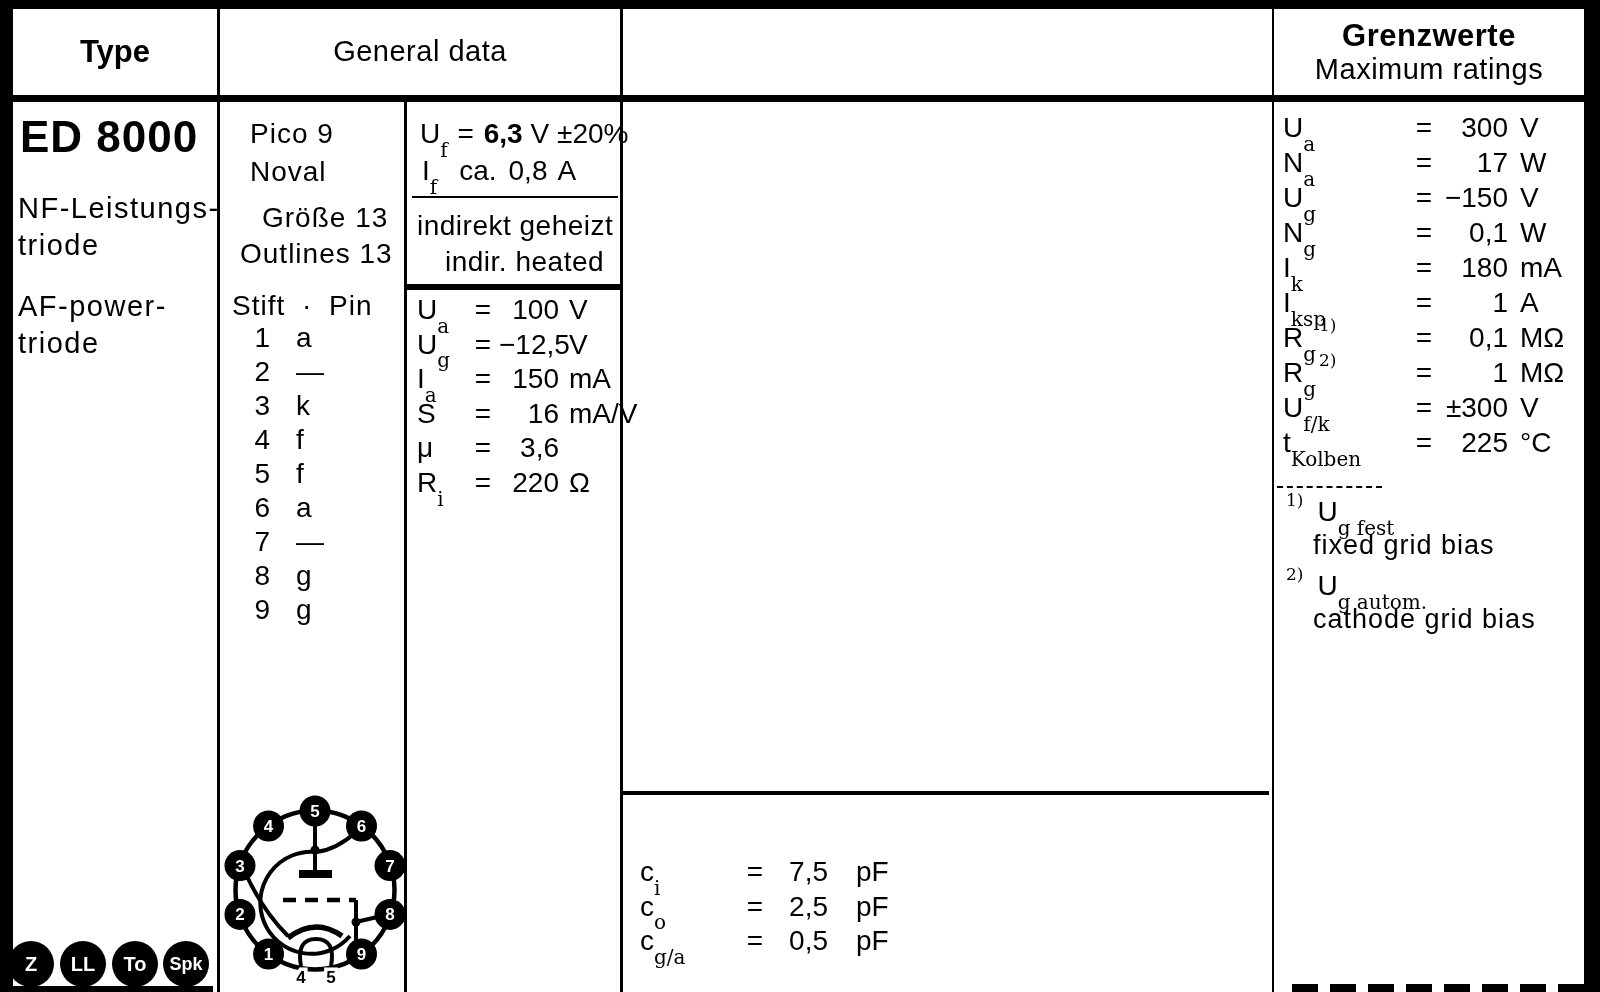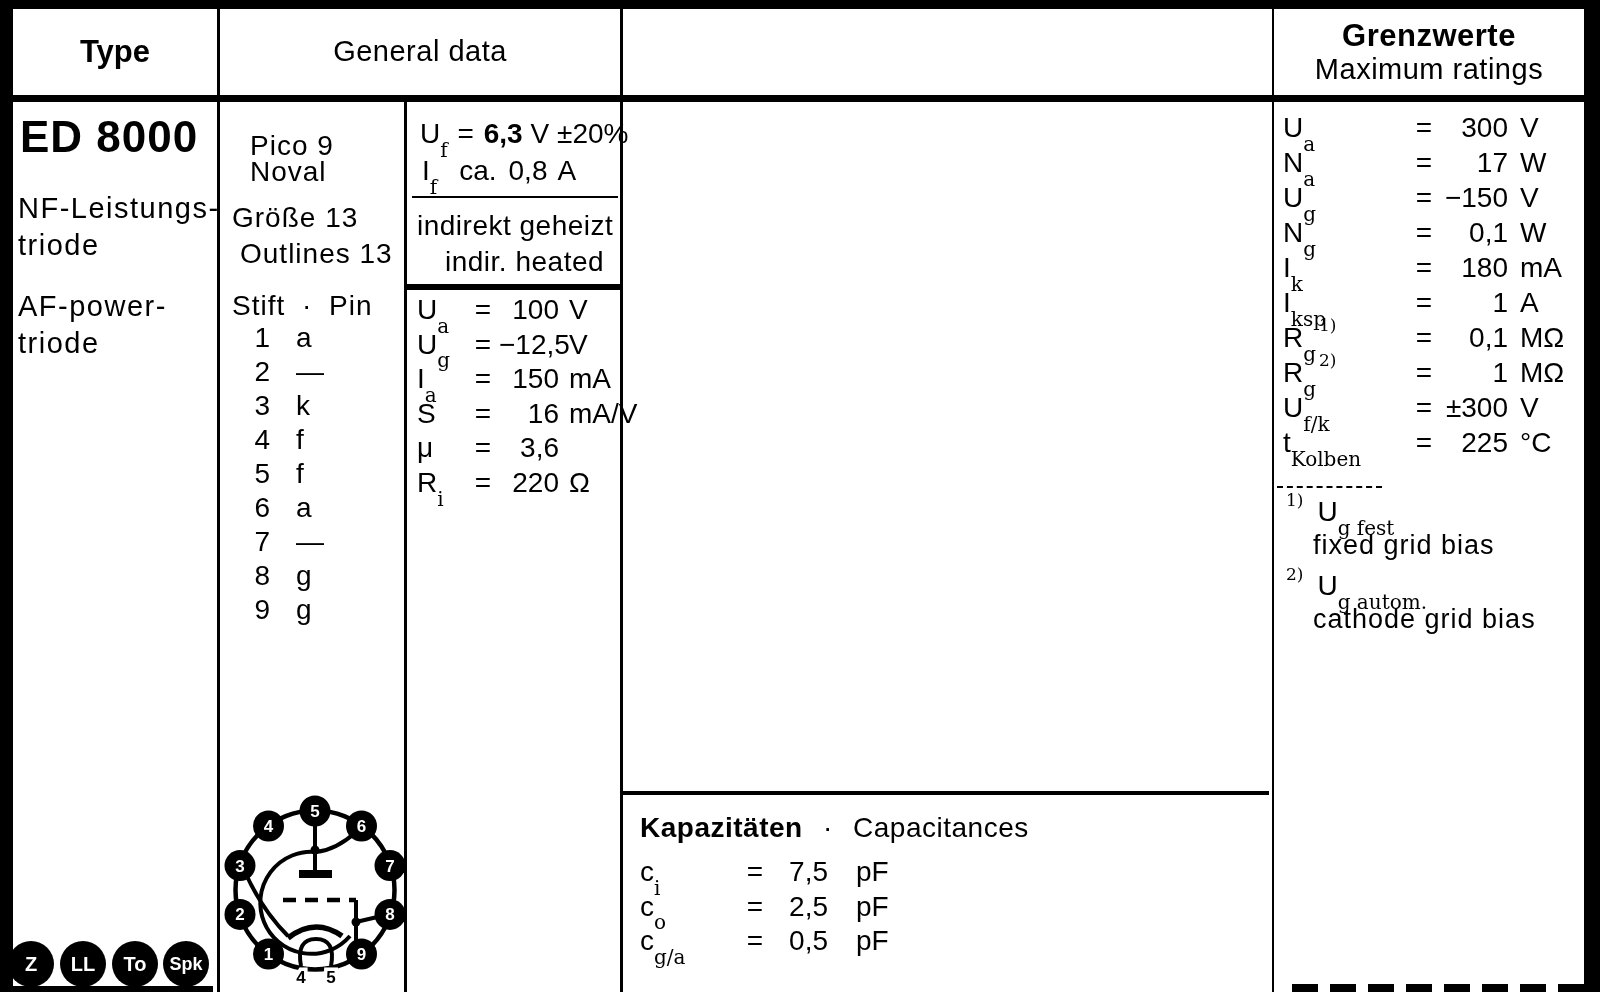--- a/index.html
+++ b/index.html
@@ -87,23 +87,23 @@
   <div class="abs model" style="left:20px;top:112px;">ED 8000</div>
   <div class="abs desc" style="left:18px;top:190px;">
     <div>NF-Leistungs-</div>
     <div>triode</div>
   </div>
   <div class="abs desc" style="left:18px;top:288px;">
     <div>AF-power-</div>
     <div>triode</div>
   </div>
 
-  <div class="abs gtext" style="left:250px;top:118px;margin-top:12px;">Pico 9</div>
+  <div class="abs gtext" style="left:250px;top:118px;">Pico 9</div>
   <div class="abs gtext" style="left:250px;top:156px;">Noval</div>
-  <div class="abs gtext" style="left:232px;top:202px;">Größe 13</div>
+  <div class="abs gtext" style="left:262px;top:202px;">Größe 13</div>
   <div class="abs gtext" style="left:240px;top:238px;">Outlines 13</div>
   <div class="abs gtext" style="left:232px;top:290px;word-spacing:8px;">Stift · Pin</div>
 
   <div class="abs" style="left:242px;top:322px;">
     <div class="pin-row">
         <span class="pin-n">1</span>
         <span class="pin-c">a</span>
       </div>
     <div class="pin-row">
         <span class="pin-n">2</span>
@@ -234,25 +234,20 @@
       <text x="20" y="81.6">3</text>
       <text x="48.5" y="42">4</text>
     </g>
     <g fill="#000" font-family="Liberation Sans, sans-serif" font-size="17" font-weight="bold" text-anchor="middle" style="paint-order:stroke" stroke="#fff" stroke-width="7">
       <text x="81" y="193">4</text>
       <text x="111" y="193">5</text>
     </g>
   </svg>
 
   <div class="ink" style="left:623px;top:791px;width:646px;height:4px;"></div>
-  <div class="abs cap-title" style="left:640px;top:812px;">
-    <span class="b">Kapazitäten</span>
-    <span style="margin:0 12px;">·</span>
-    <span>Capacitances</span>
-  </div>
   <div class="abs" style="left:640px;top:856px;">
     <div class="cap-row">
       <span class="sym"><span>c</span><sub class="ss">i</sub></span>
       <span class="eq">=</span>
       <span class="val">7,5</span>
       <span class="unit">pF</span>
     </div>
     <div class="cap-row">
       <span class="sym"><span>c</span><sub class="ss">o</sub></span>
       <span class="eq">=</span>

